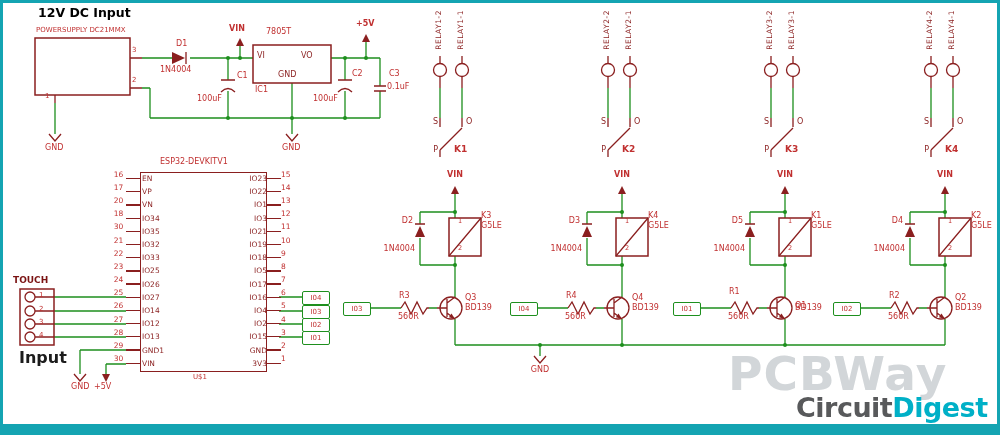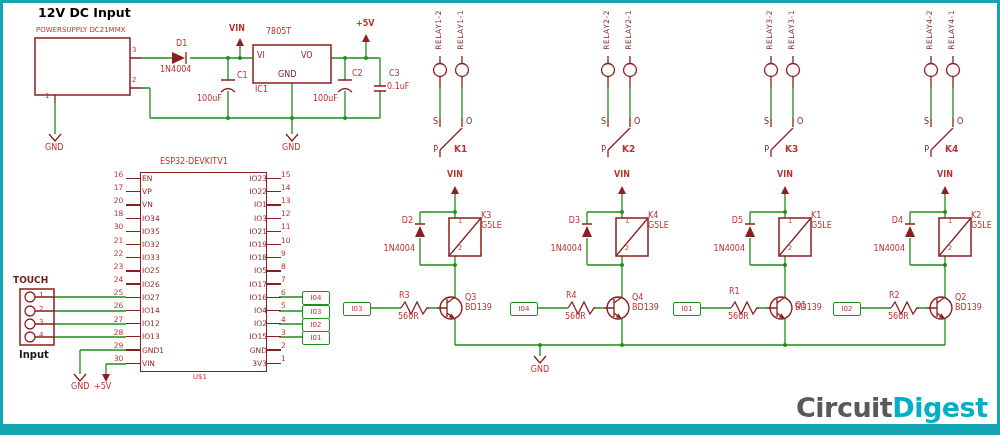--- a/index.html
+++ b/index.html
@@ -5,40 +5,41 @@
 html,body{margin:0;padding:0}
 .stage{position:relative;width:1000px;height:435px;background:#fff;overflow:hidden;font-family:"DejaVu Sans","Liberation Sans",sans-serif}
 .frame{position:absolute;inset:0;border:3px solid #14a4b2;z-index:50;pointer-events:none}
 .botbar{position:absolute;left:0;bottom:0;width:100%;height:11px;background:#14a4b2;z-index:51}
 svg.wires{position:absolute;left:0;top:0;z-index:10}
 .t{position:absolute;z-index:20;font-size:8px;color:#c03030;white-space:nowrap;line-height:1.1}
 .sym{color:#8a1f1f}
 .b{font-weight:bold}
 .c{text-align:center}
 .r{text-align:right}
-.f7{font-size:7px}.f65{font-size:6.5px}.f9{font-size:9px}.f10{font-size:10px}.f12{font-size:12.5px}
+.f7{font-size:7px}.f65{font-size:6.5px}.f9{font-size:9px}.f10{font-size:16px}.f12{font-size:12.5px}
 .vert{writing-mode:vertical-rl;transform:rotate(180deg);letter-spacing:.5px;font-size:7.5px}
 .watermark{position:absolute;left:728px;top:346px;z-index:5;font-size:47px;font-weight:bold;color:#d2d6d9;letter-spacing:1px}
 .logo{position:absolute;left:796px;top:392px;z-index:30;font-size:27px;font-weight:bold;letter-spacing:-.5px}
 .logo .p1{color:#58595b}.logo .p2{color:#00b0c7}
 .tag{position:absolute;z-index:20;width:26px;height:12px;border:1.3px solid #1e8f1e;border-radius:2px;background:#fff;color:#c03030;font-size:7px;display:flex;align-items:center;justify-content:center}
 .chipbox{position:absolute;left:140px;top:172px;width:125px;height:198px;border:1.6px solid #8a1f1f;background:#fff;z-index:15}
 .pincol{position:absolute;z-index:20;display:flex;flex-direction:column}
 .prow{display:flex;align-items:center;height:13.2px;font-size:7.5px}
 .prow .n{width:15px;color:#c03030;position:relative;top:-4.5px}
 .prow .nr{text-align:center}
 .prow .stub{width:14px;height:1.3px;background:#8a1f1f;flex:none}
 .prow .lbl{color:#8a1f1f;padding:12px 2px}
 .prow .lblr{width:46px;text-align:right;padding:0 0 0 2px}
 </style>
 </head>
 <body>
 
 <div class="stage">
 
+  <div class="watermark">PCBWay</div>
 
   <svg class="wires" width="1000" height="435">
 
     <g stroke="#1e8f1e" stroke-width="1.3" fill="none">
       <path d="M142,58H172 M190,58H253 M228,58V80 M228,91V118 M240,46V58 M331,58H380 M345,58V80 M345,91V118 M380,58V86 M380,91V118 M366,42V58 M292,83V118 M150,118H380 M142,88H150 M150,88V118 M55,103V134 M292,118V134"></path>
       <path d="M54,297H126 M54,311H126 M54,324H126 M54,337H126 M126,350H80 M80,350V374 M126,364H106 M106,364V374 M279,297H302 M279,311H302 M279,324H302 M279,337H302"></path>
       <path d="M440,88V118 M462,88V118 M608,88V118 M630,88V118 M771,88V118 M793,88V118 M931,88V118 M953,88V118"></path>
       <path d="M455,194V212 M455,212H420 M420,212V224 M420,238V265 M420,265H455 M455,212V265 M455,265V297 M455,319V345 M371,308H401 M429,308H437"></path>
       <path d="M622,194V212 M622,212H587 M587,212V224 M587,238V265 M587,265H622 M622,212V265 M622,265V297 M622,319V345 M538,308H568 M596,308H604"></path>
       <path d="M785,194V212 M785,212H750 M750,212V224 M750,238V265 M750,265H785 M785,212V265 M785,265V297 M785,319V345 M701,308H731 M759,308H767"></path>

